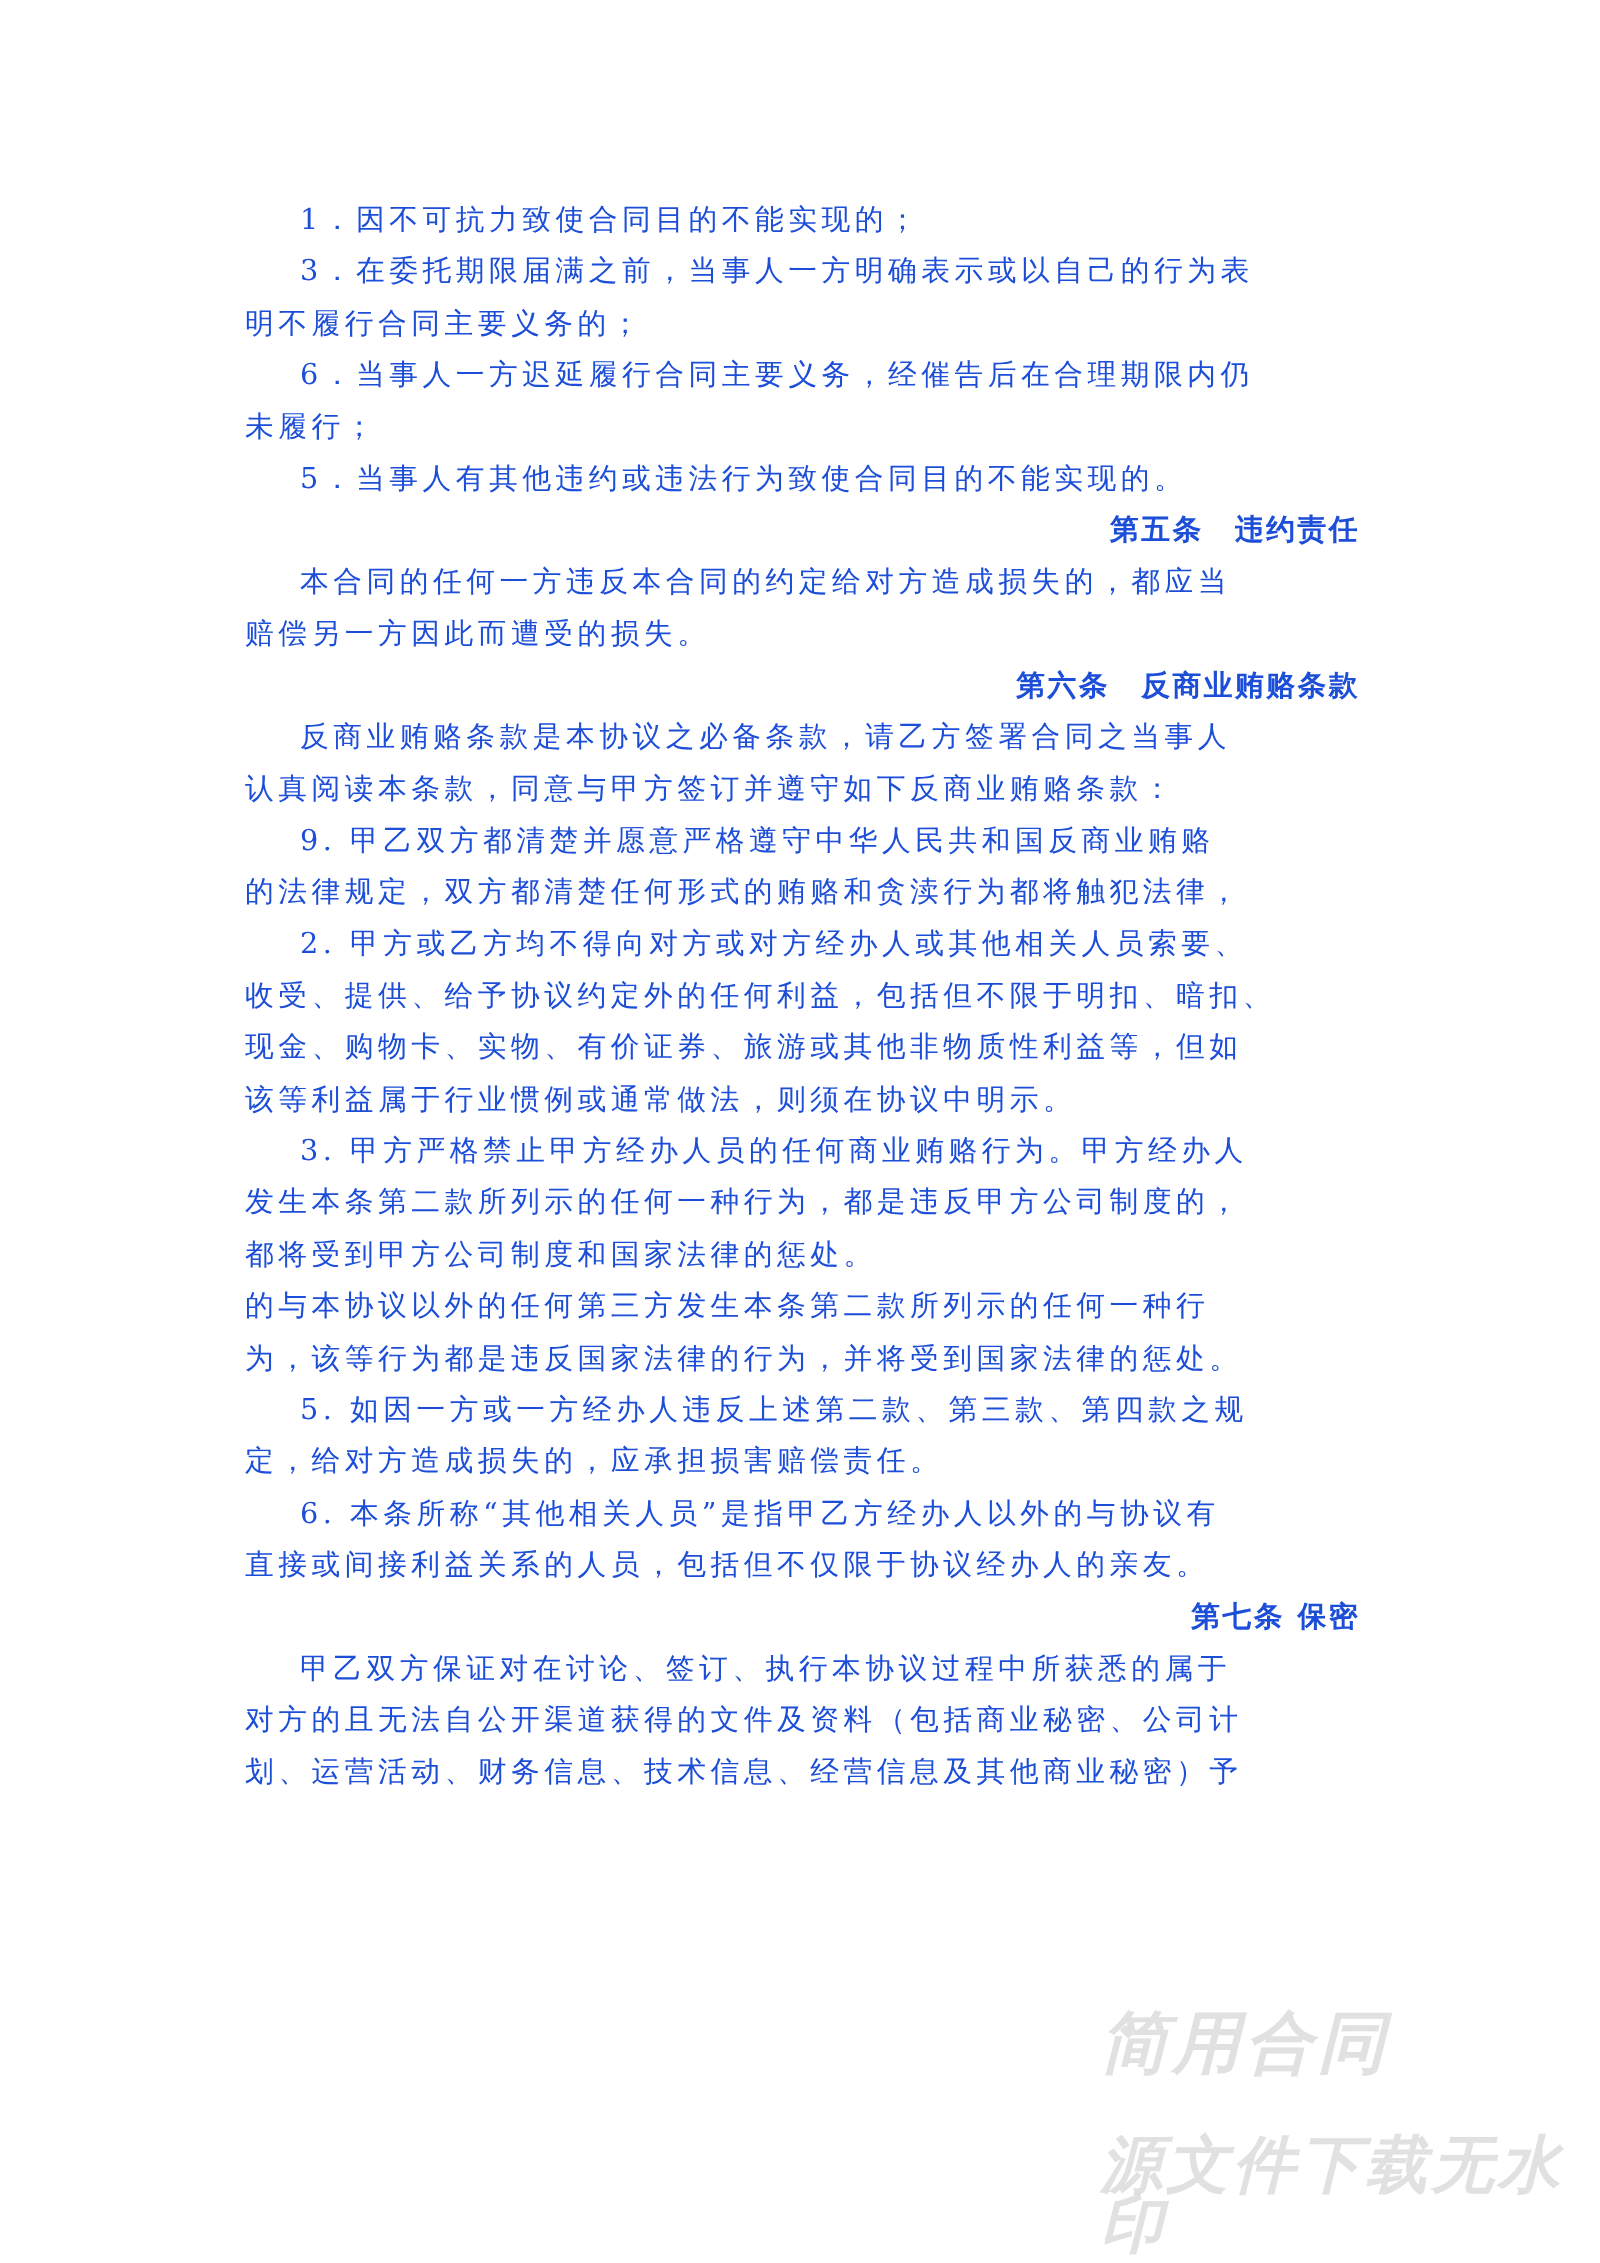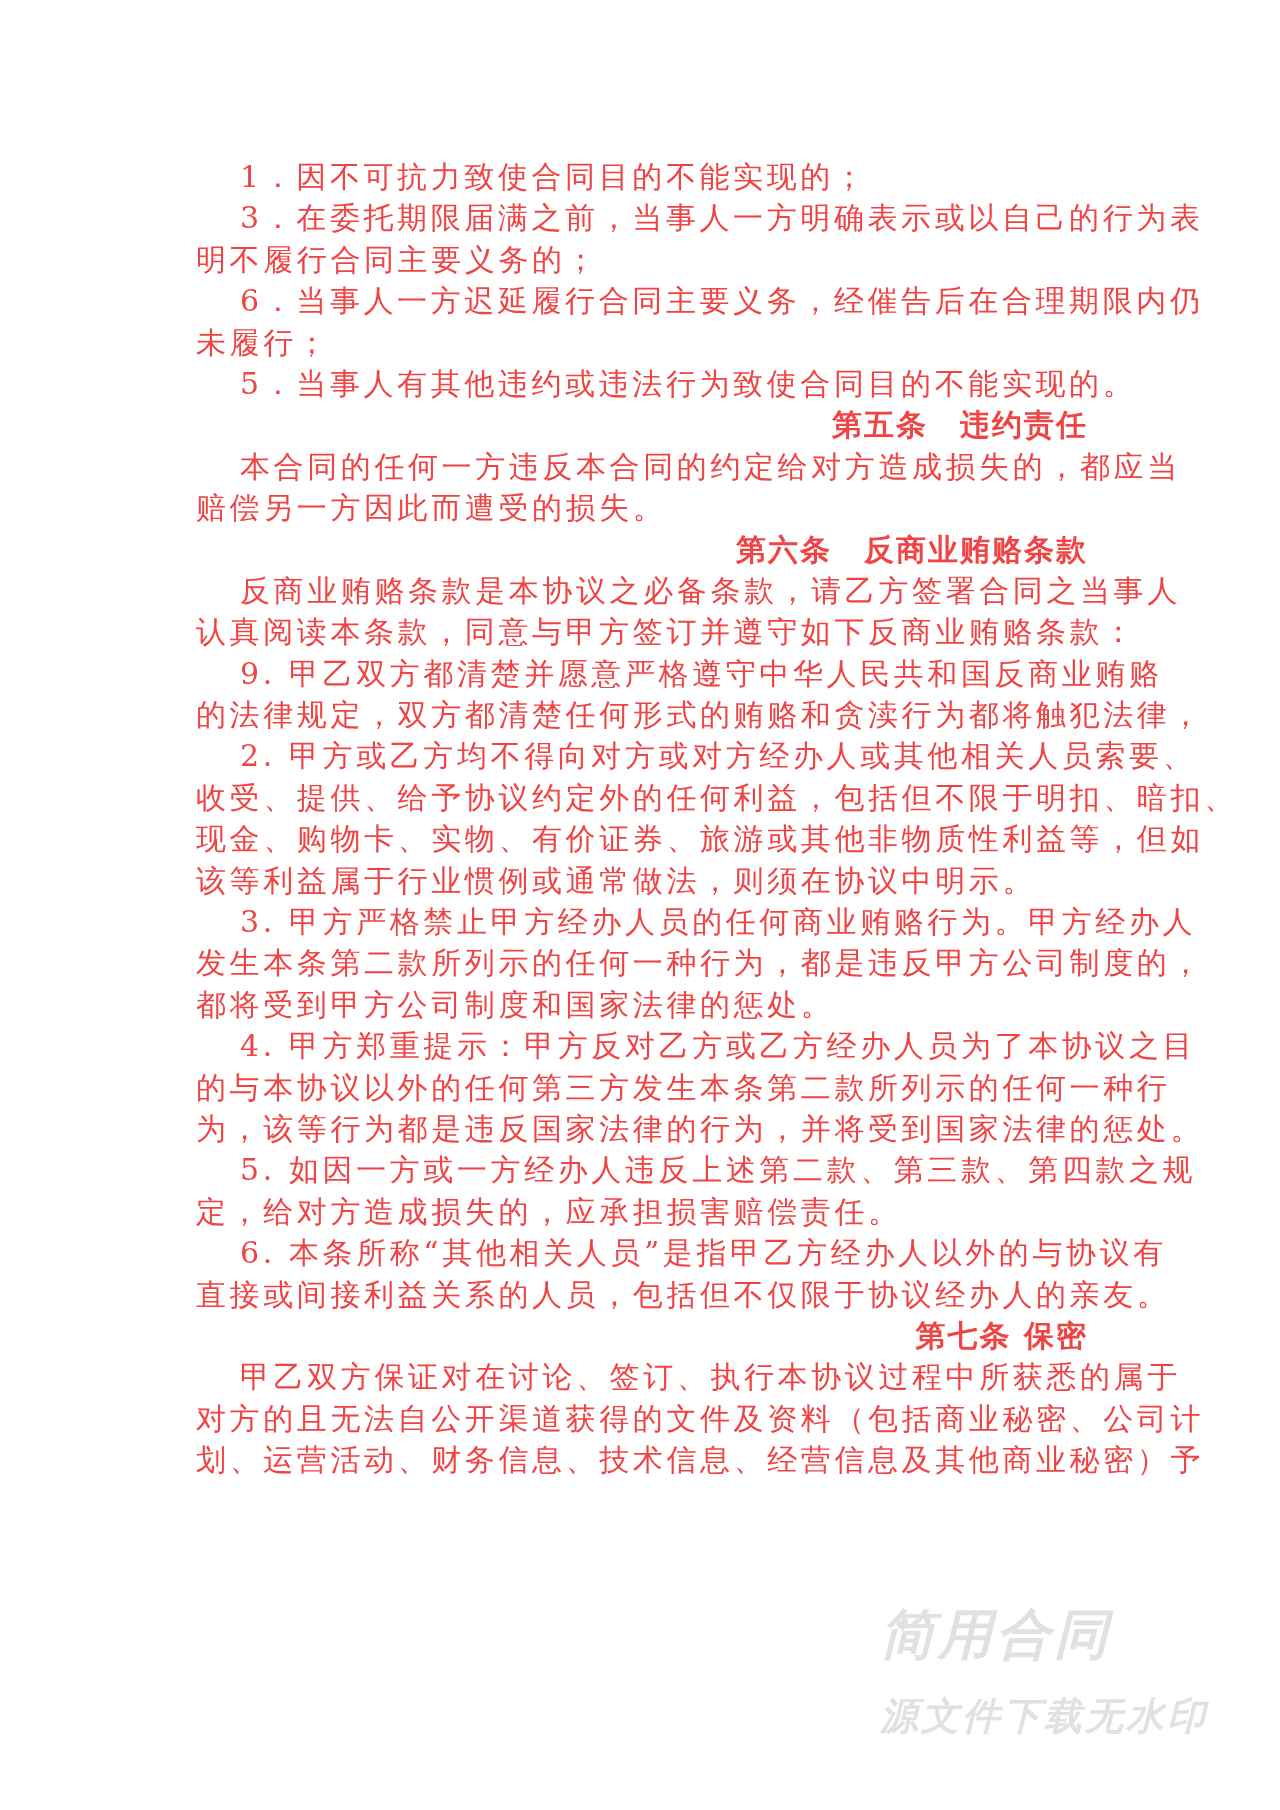--- a/index.html
+++ b/index.html
@@ -4,44 +4,44 @@
   <style>
     html, body { margin: 0; padding: 0; background: #ffffff; }
     body { width: 1280px; height: 1810px; position: relative; overflow: hidden; }
     .page {
       position: absolute; left: 0; top: 0; width: 1280px; height: 1810px;
       background: #ffffff;
     }
     .content {
       position: absolute; left: 196px; top: 156px; width: 892px;
       font-family: "DejaVu Serif", "Liberation Serif", serif;
-      font-size: 30px;
+      font-size: 23px;
       line-height: 41.4px;
-      color: #ef4444;
+      color: #1d4ed8;
       letter-spacing: 3.6px;
     }
     .line { white-space: nowrap; height: 41.4px; }
     .indent { padding-left: 44px; }
     .heading {
       font-family: "DejaVu Sans", "Liberation Sans", sans-serif;
       font-weight: bold;
       padding-left: 46px;
       letter-spacing: 2px;
       text-align: right;
     }
     .watermark {
       position: absolute; left: 880px; top: 1590px; width: 400px;
       font-family: "DejaVu Sans", "Liberation Sans", sans-serif;
       font-weight: bold; font-style: italic;
       color: rgba(200,200,200,0.55);
       pointer-events: none;
       text-align: left;
     }
     .wm-main { font-size: 54px; line-height: 90px; letter-spacing: 4px; }
-    .wm-sub { font-size: 38px; line-height: 48px; margin-top: 12px; letter-spacing: 3px; }
+    .wm-sub { font-size: 50px; line-height: 48px; margin-top: 28px; letter-spacing: 3px; }
   </style>
 </head>
 <body>
 
 <div class="page">
   <div class="content">
     <div class="line indent">1．因不可抗力致使合同目的不能实现的；</div>
     <div class="line indent">3．在委托期限届满之前，当事人一方明确表示或以自己的行为表</div>
     <div class="line">明不履行合同主要义务的；</div>
     <div class="line indent">6．当事人一方迟延履行合同主要义务，经催告后在合理期限内仍</div>
@@ -55,21 +55,20 @@
     <div class="line">认真阅读本条款，同意与甲方签订并遵守如下反商业贿赂条款：</div>
     <div class="line indent">9. 甲乙双方都清楚并愿意严格遵守中华人民共和国反商业贿赂</div>
     <div class="line">的法律规定，双方都清楚任何形式的贿赂和贪渎行为都将触犯法律，</div>
     <div class="line indent">2. 甲方或乙方均不得向对方或对方经办人或其他相关人员索要、</div>
     <div class="line">收受、提供、给予协议约定外的任何利益，包括但不限于明扣、暗扣、</div>
     <div class="line">现金、购物卡、实物、有价证券、旅游或其他非物质性利益等，但如</div>
     <div class="line">该等利益属于行业惯例或通常做法，则须在协议中明示。</div>
     <div class="line indent">3. 甲方严格禁止甲方经办人员的任何商业贿赂行为。甲方经办人</div>
     <div class="line">发生本条第二款所列示的任何一种行为，都是违反甲方公司制度的，</div>
     <div class="line">都将受到甲方公司制度和国家法律的惩处。</div>
-    <div class="line indent">4. 甲方郑重提示：甲方反对乙方或乙方经办人员为了本协议之目</div>
     <div class="line">的与本协议以外的任何第三方发生本条第二款所列示的任何一种行</div>
     <div class="line">为，该等行为都是违反国家法律的行为，并将受到国家法律的惩处。</div>
     <div class="line indent">5. 如因一方或一方经办人违反上述第二款、第三款、第四款之规</div>
     <div class="line">定，给对方造成损失的，应承担损害赔偿责任。</div>
     <div class="line indent">6. 本条所称“其他相关人员”是指甲乙方经办人以外的与协议有</div>
     <div class="line">直接或间接利益关系的人员，包括但不仅限于协议经办人的亲友。</div>
     <div class="line heading">第七条 保密</div>
     <div class="line indent">甲乙双方保证对在讨论、签订、执行本协议过程中所获悉的属于</div>
     <div class="line">对方的且无法自公开渠道获得的文件及资料（包括商业秘密、公司计</div>
     <div class="line">划、运营活动、财务信息、技术信息、经营信息及其他商业秘密）予</div>

